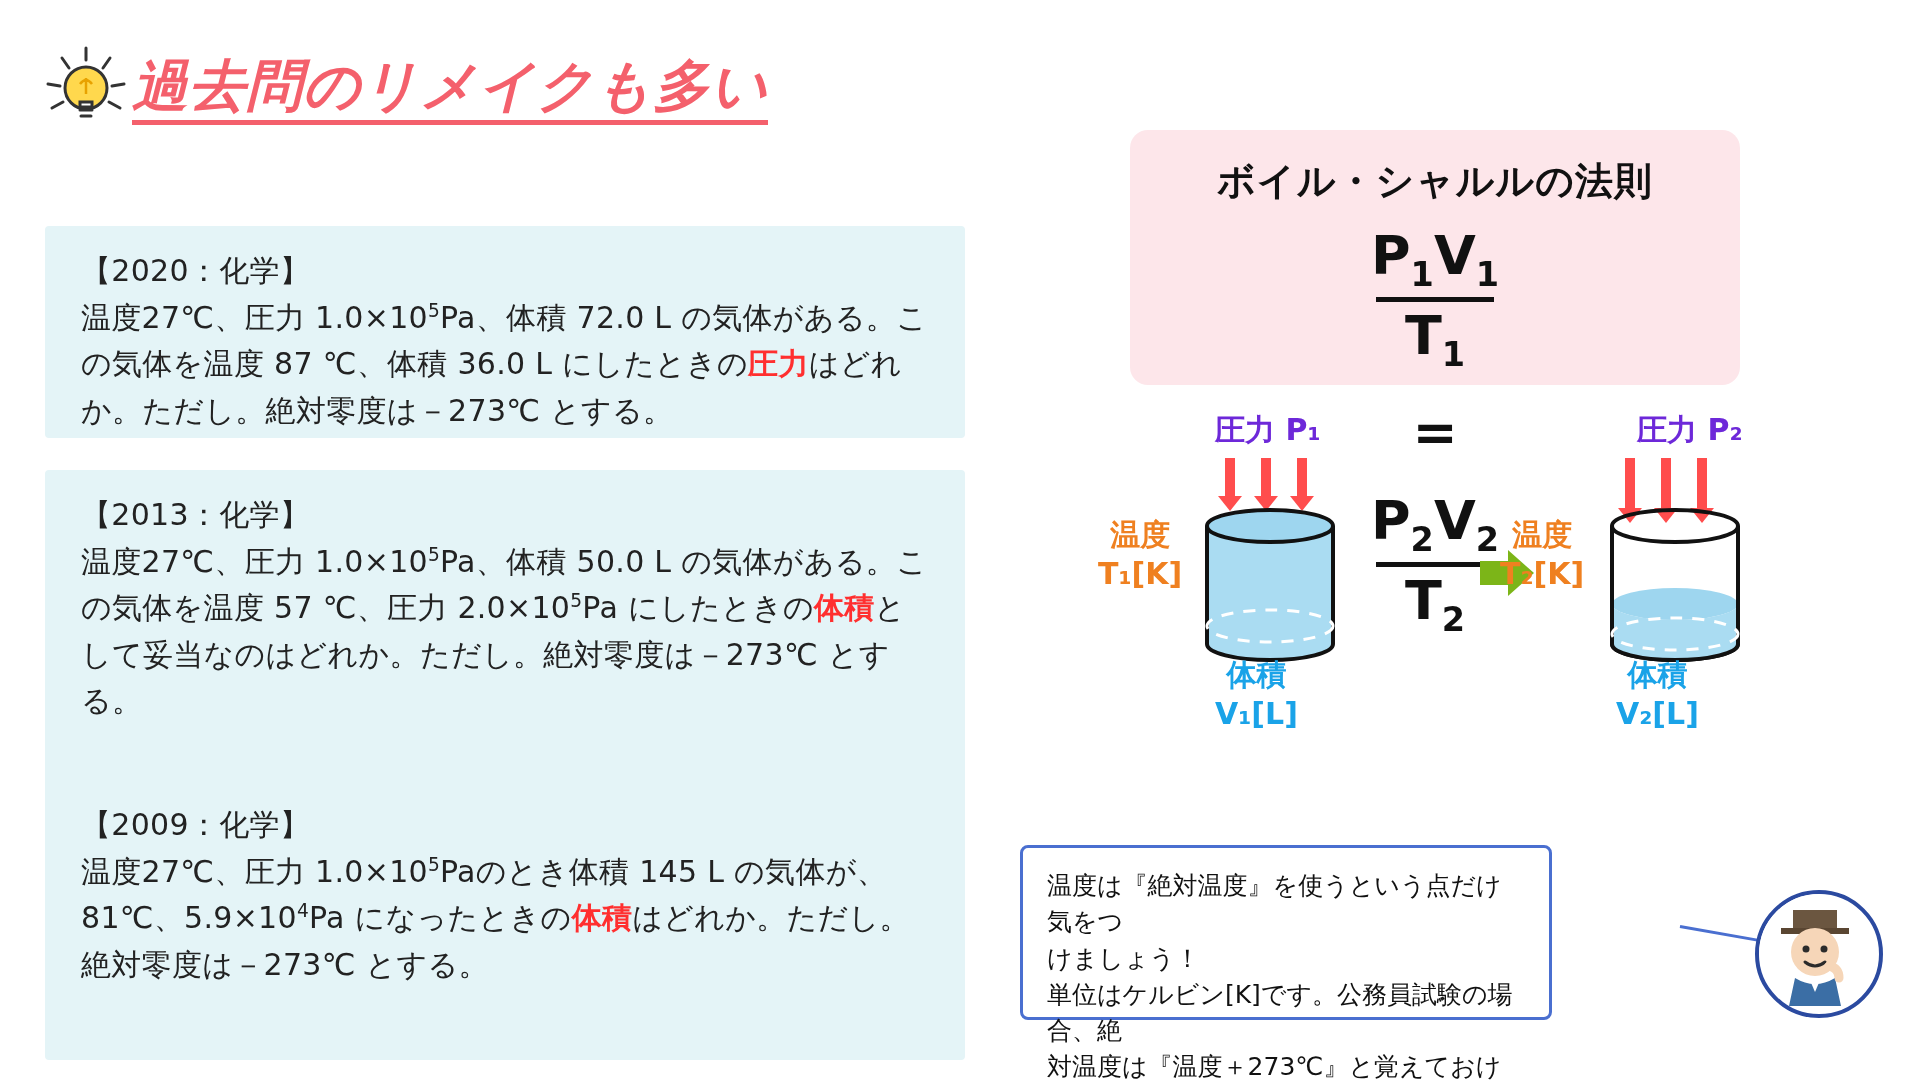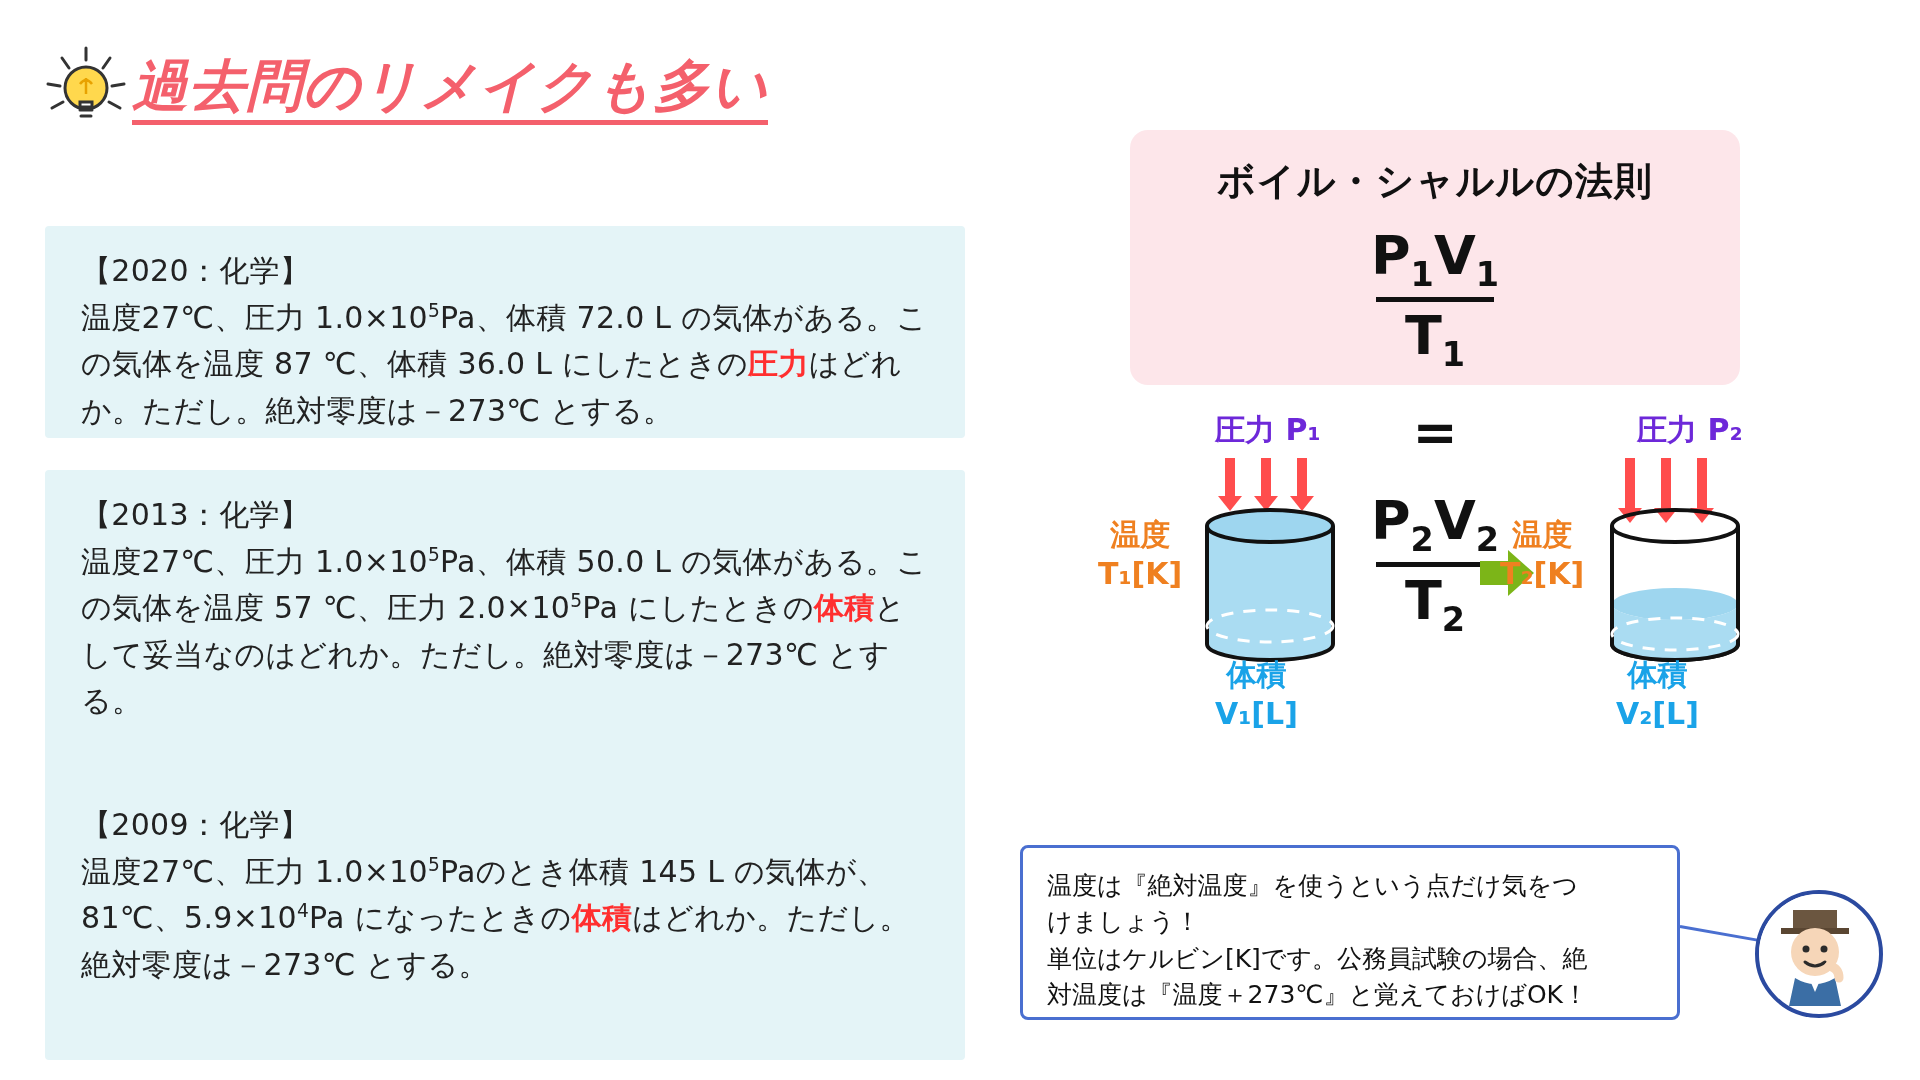--- a/index.html
+++ b/index.html
@@ -176,21 +176,21 @@
     position: absolute; left: 28px; top: 0;
     border-top: 23px solid transparent; border-bottom: 23px solid transparent;
     border-left: 26px solid #7cb518;
   }
 
   
   #note-box {
     position: absolute;
     left: 1020px;
     top: 845px;
-    width: 660px;
+    width: 532px;
     height: 175px;
     border: 3px solid #4a6fd0;
     border-radius: 8px;
     background: #ffffff;
     box-sizing: border-box;
     padding: 20px 24px;
     font-size: 25px;
     line-height: 1.45;
     color: #111111;
   }

